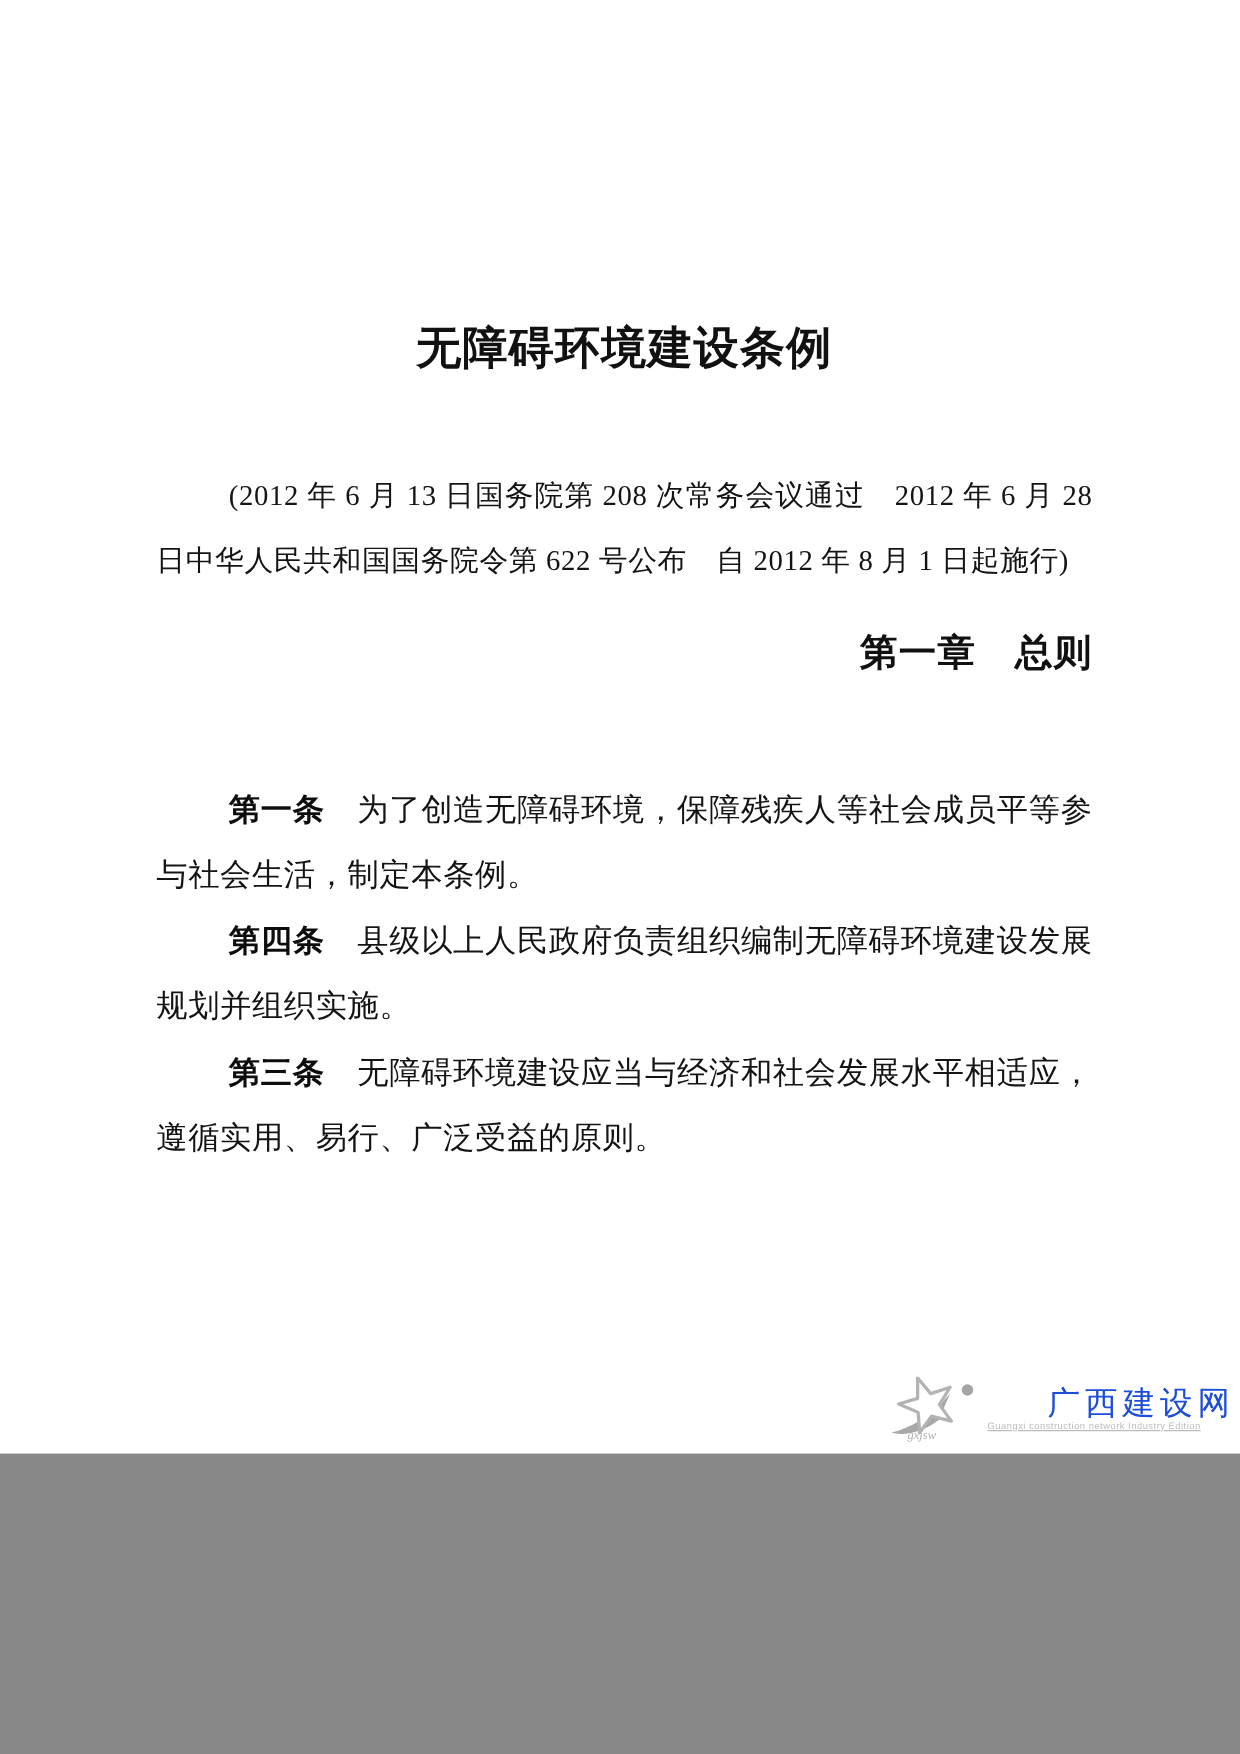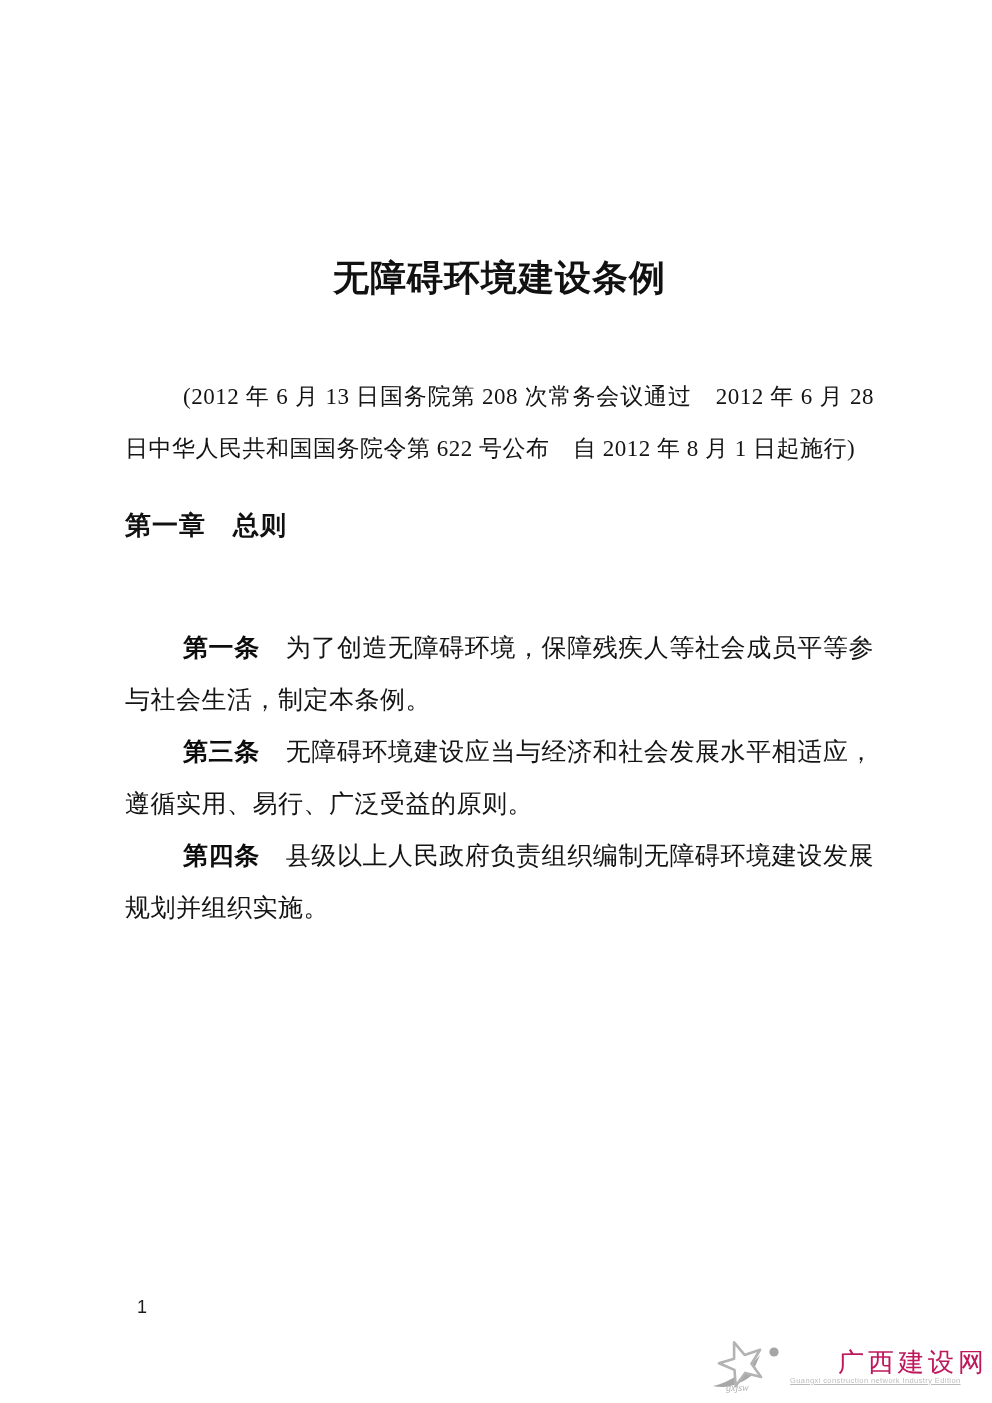--- a/index.html
+++ b/index.html
@@ -1,19 +1,19 @@
 <!DOCTYPE html>
 <html><head>
 <meta charset="utf-8">
 <style>
   html, body { margin: 0; padding: 0; background: #888; }
   .page {
     position: relative;
     width: 992px;
-    height: 1403px;
+    height: 1163px;
     margin: 0 auto;
     background: #ffffff;
     color: #151515;
     overflow: hidden;
     font-family: "Liberation Serif", "DejaVu Serif", serif;
   }
   .content {
     padding: 256px 118px 0 125px; 
   }
   .doc-title {
@@ -31,41 +31,41 @@
     font-size: 23px;
     line-height: 52px;
     text-align: justify;
     text-justify: inter-character;
     text-indent: 58px;
     letter-spacing: 0.5px;
     color: #141414;
   }
   .chapter-heading {
     margin: 32px 0 0 0;
-    font-family: Liberation Sans, sans-serif;
+    font-family: Liberation Mono, monospace;
     font-weight: 700;
-    font-size: 26px;
+    font-size: 30px;
     line-height: 36px;
-    text-align: left;
+    text-align: right;
     letter-spacing: 1px;
     color: #111;
   }
   .articles { margin-top: 79px; }
   .articles p {
     margin: 0;
     font-size: 25px;
     line-height: 52px;
     text-align: justify;
     text-justify: inter-character;
     text-indent: 58px;
     letter-spacing: 0.5px;
     color: #141414;
   }
   .article-label {
-    font-family: Liberation Serif, serif;
+    font-family: Liberation Sans, sans-serif;
     font-weight: 700;
     margin-right: 26px;
     color: #0d0d0d;
   }
   .article-label:empty { margin-right: 0; }
   .page-number {
     position: absolute;
     left: 137px;
     top: 1296px;
     font-family: "Liberation Sans", "DejaVu Sans", sans-serif;
@@ -82,21 +82,21 @@
     gap: 6px;
     user-select: none;
   }
   .wm-logo { width: 74px; height: 56px; display: block; }
   .wm-textcol { display: flex; flex-direction: column; align-items: flex-start; }
   .wm-sitename {
     font-family: "Liberation Serif", "DejaVu Serif", serif;
     font-size: 26px;
     line-height: 27px;
     letter-spacing: 4px;
-    color: #be185d;
+    color: #1d4ed8;
     white-space: nowrap;
     margin-left: 48px;
   }
   .wm-tagline {
     font-family: "Liberation Sans", "DejaVu Sans", sans-serif;
     font-size: 7.5px;
     line-height: 10px;
     letter-spacing: 0.4px;
     color: #bcbcbc;
     white-space: nowrap;
@@ -111,22 +111,22 @@
   <div class="content">
 
     <h1 class="doc-title">无障碍环境建设条例</h1>
 
     <p class="preamble">(2012 年 6 月 13 日国务院第 208 次常务会议通过　2012 年 6 月 28 日中华人民共和国国务院令第 622 号公布　自 2012 年 8 月 1 日起施行)</p>
 
     <h2 class="chapter-heading">第一章　总则</h2>
 
     <div class="articles">
       <p><span class="article-label">第一条</span><span>为了创造无障碍环境，保障残疾人等社会成员平等参与社会生活，制定本条例。</span></p>
+      <p><span class="article-label">第四条</span><span>县级以上人民政府负责组织编制无障碍环境建设发展规划并组织实施。</span></p>
       <p><span class="article-label">第三条</span><span>无障碍环境建设应当与经济和社会发展水平相适应，遵循实用、易行、广泛受益的原则。</span></p>
-      <p><span class="article-label">第四条</span><span>县级以上人民政府负责组织编制无障碍环境建设发展规划并组织实施。</span></p>
     </div>
 
   </div>
 
   <div class="page-number">1</div>
 
   <div class="watermark">
     <svg class="wm-logo" viewBox="0 0 74 56" xmlns="http://www.w3.org/2000/svg">
 
       <path d="M 3,47 C 18,44 36,33 50,16 L 41,37 C 28,47 13,50 3,47 Z" fill="#a8a8a8"></path>

